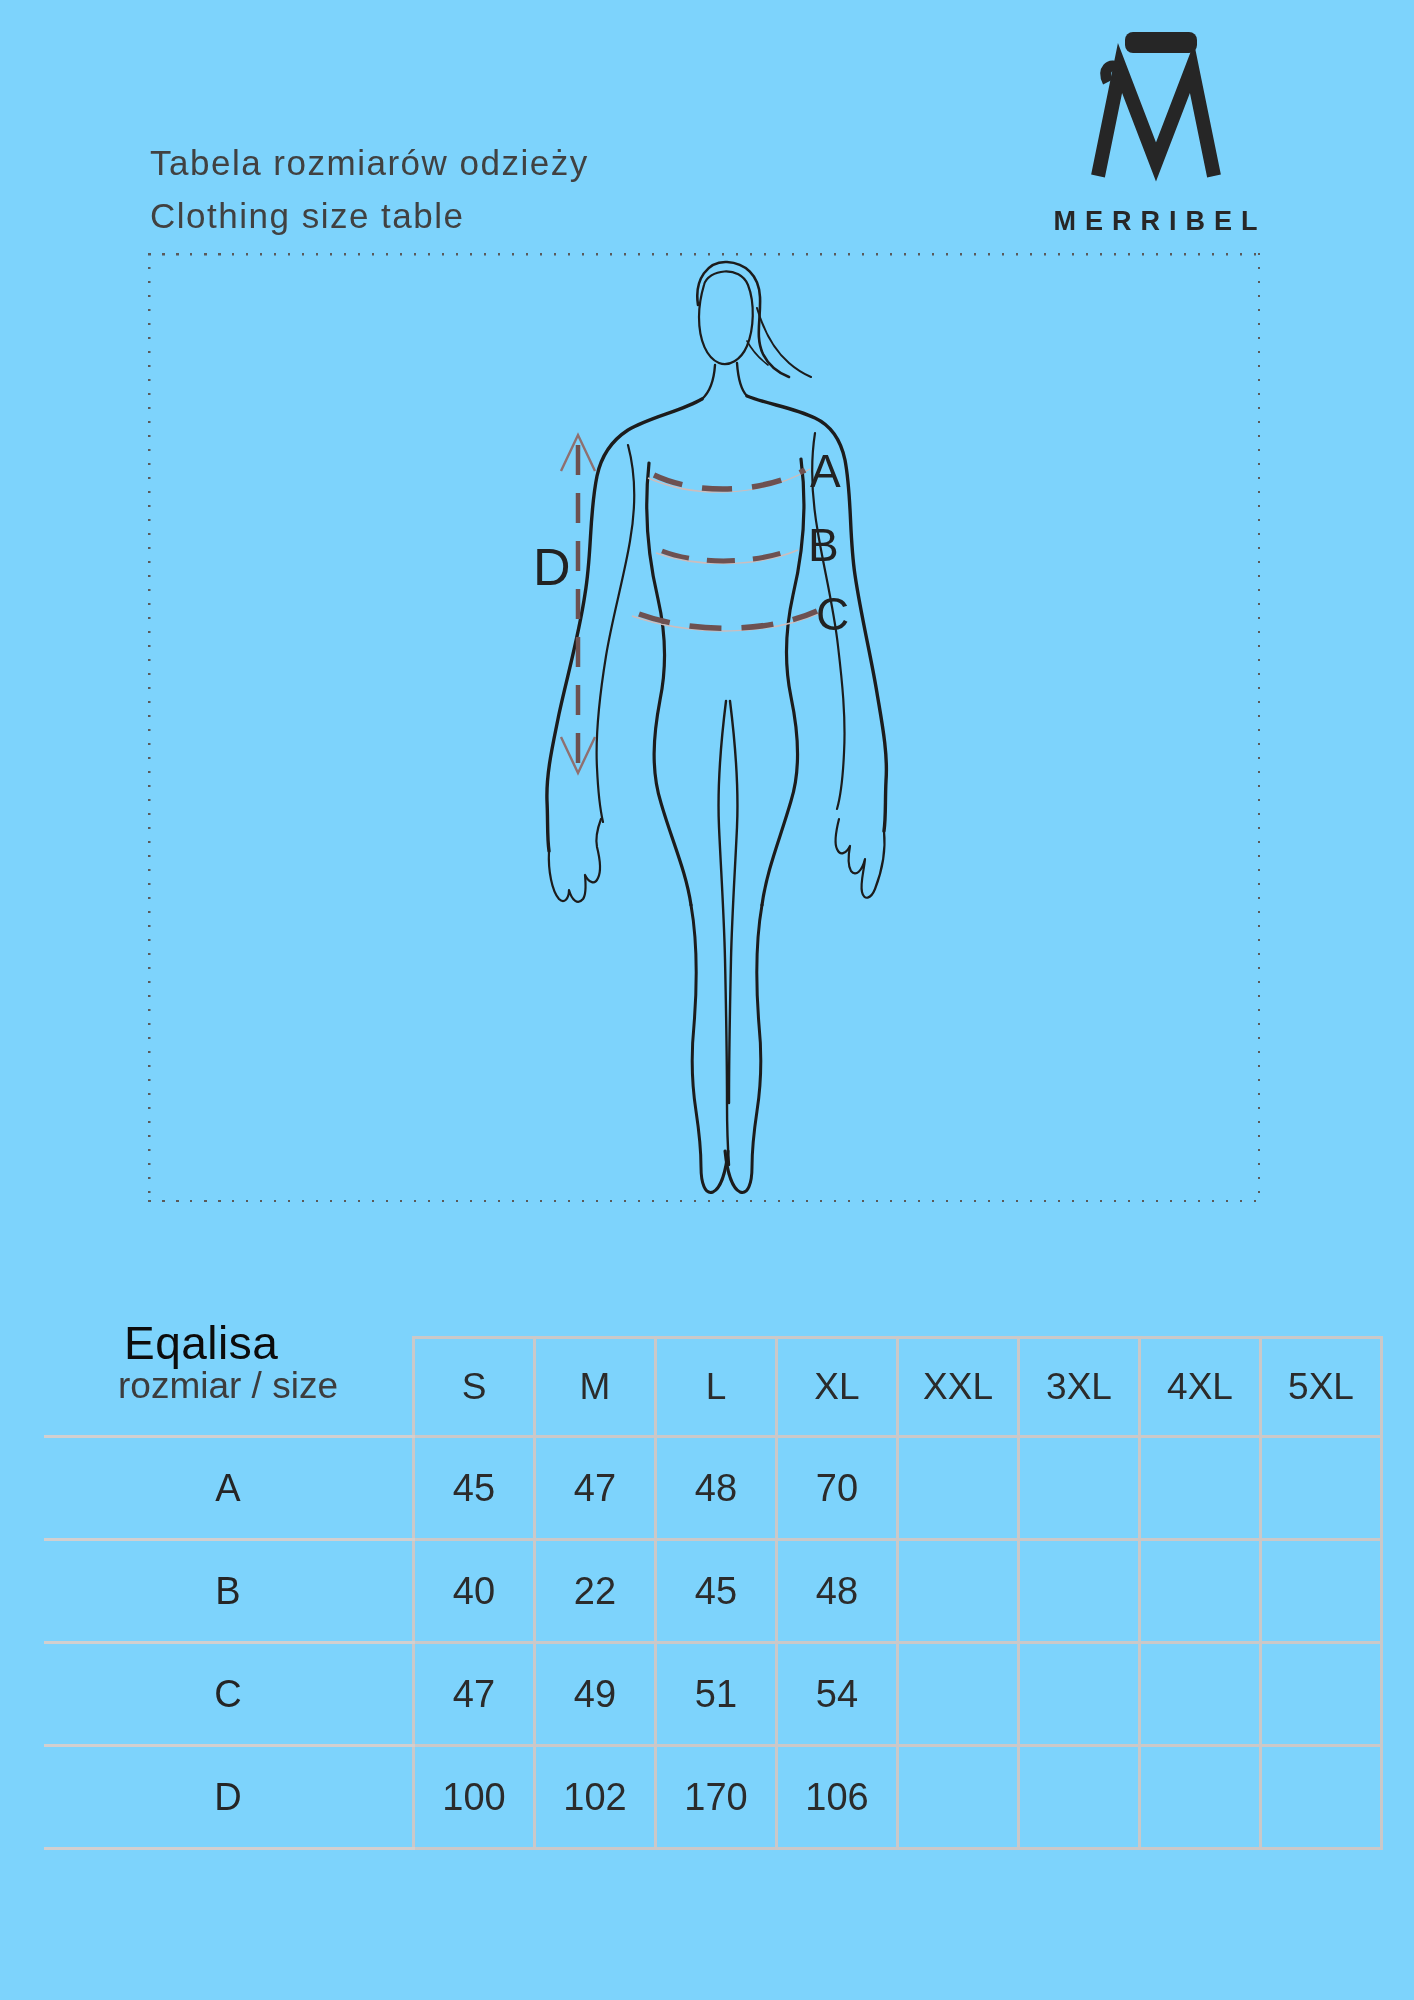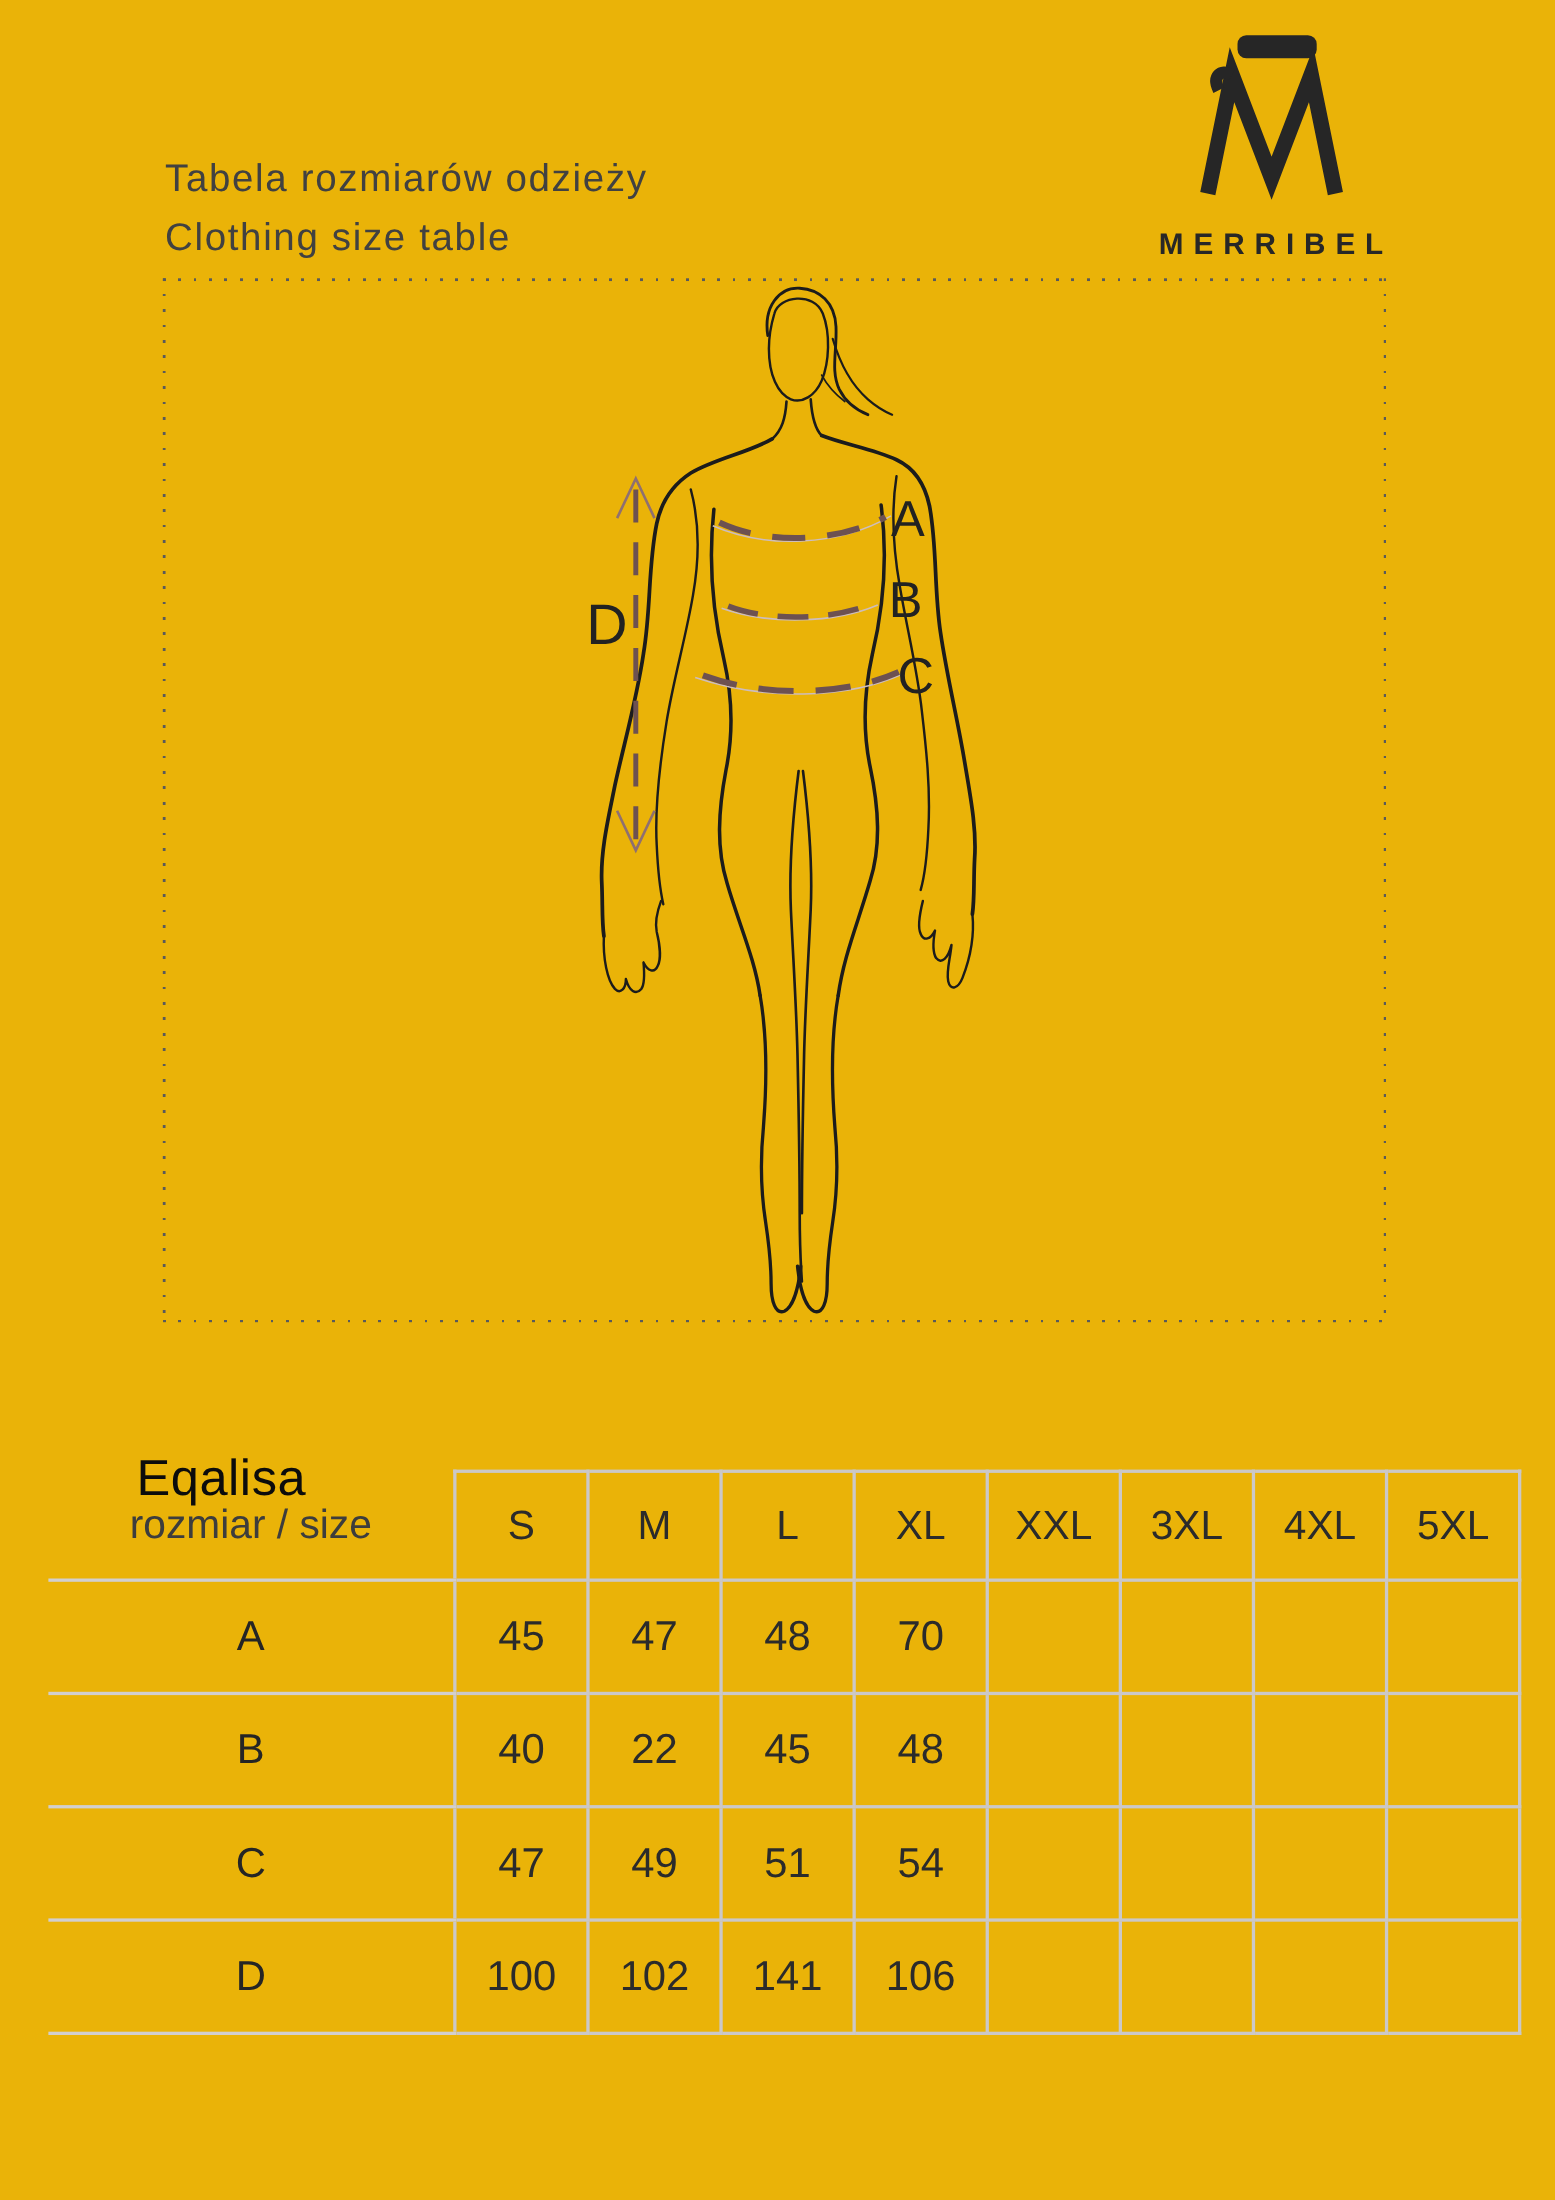--- a/index.html
+++ b/index.html
@@ -1,19 +1,19 @@
 <!DOCTYPE html>
 <html><head>
 <meta charset="utf-8">
 <style>
   html,body{margin:0;padding:0;background:#ffffff;}
   .page{
     position:relative;
     width:1414px;height:2000px;
-    background:#eab308;
+    background:#7dd3fc;
     font-family:"Liberation Sans", sans-serif;
     overflow:hidden;
   }
   
   .title-block{
     position:absolute;left:150px;top:136px;
     font-size:35px;line-height:53px;
     letter-spacing:1.5px;color:#414141;font-weight:300;
   }
   .logo-wrap{position:absolute;left:1030px;top:14px;width:260px;text-align:center;}
@@ -181,21 +181,21 @@
       <td class="grid">54</td>
       <td class="grid"></td>
       <td class="grid"></td>
       <td class="grid"></td>
       <td class="grid"></td>
     </tr>
     <tr class="row">
       <td class="lbl">D</td>
       <td class="grid">100</td>
       <td class="grid">102</td>
-      <td class="grid">141</td>
+      <td class="grid">170</td>
       <td class="grid">106</td>
       <td class="grid"></td>
       <td class="grid"></td>
       <td class="grid"></td>
       <td class="grid"></td>
     </tr>
   </tbody>
     </table>
 
 </div>

